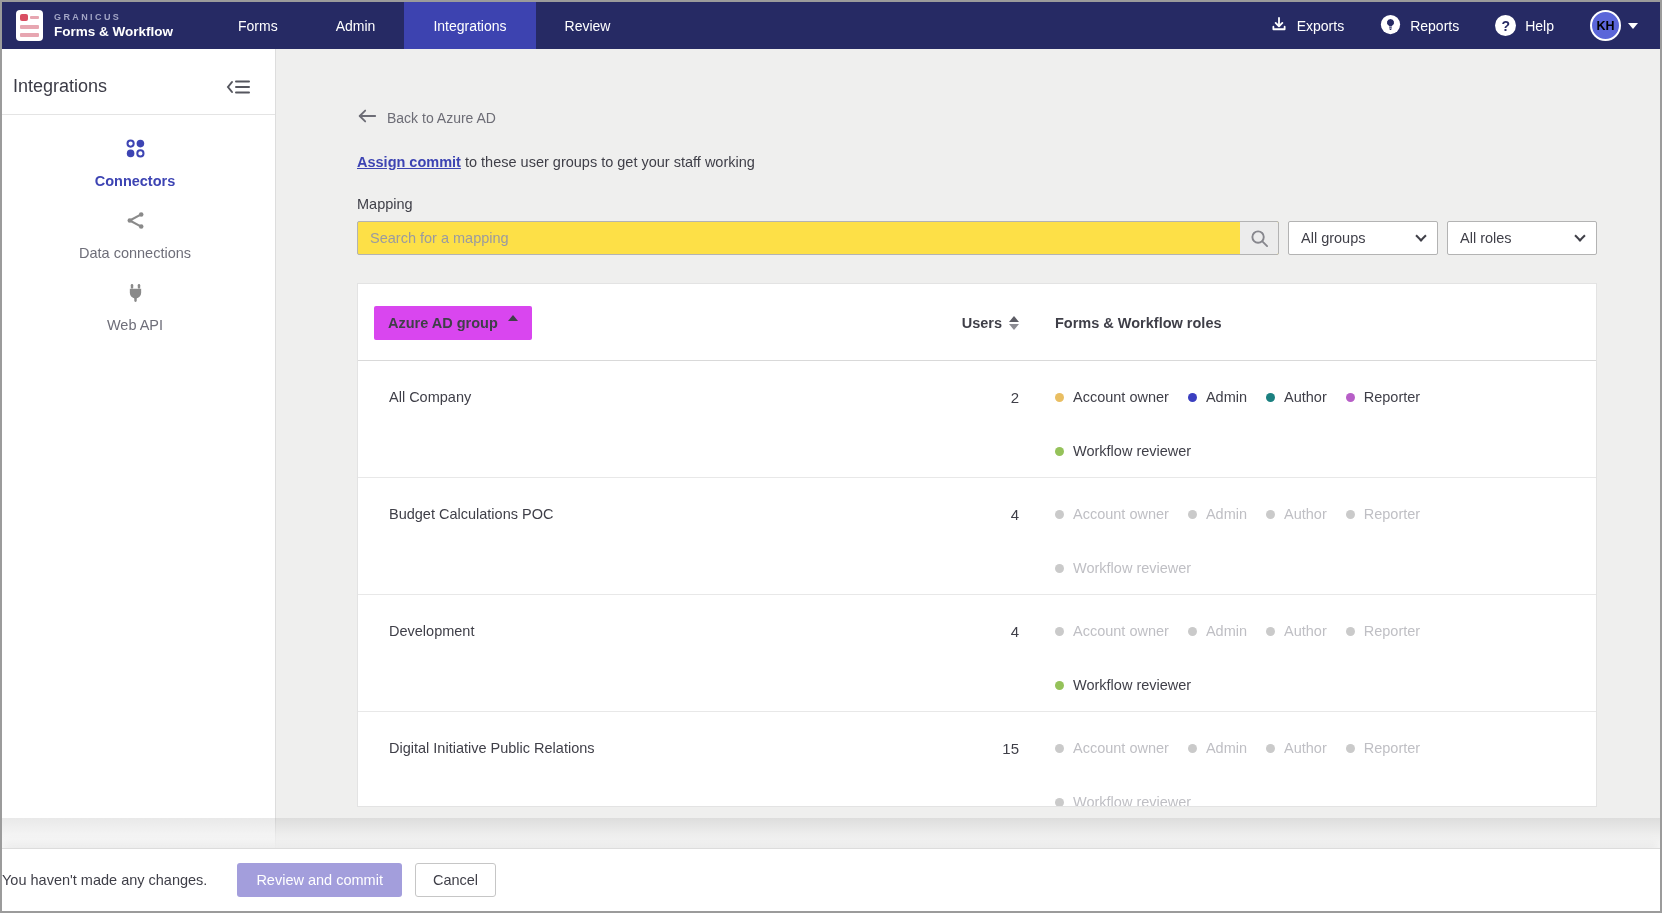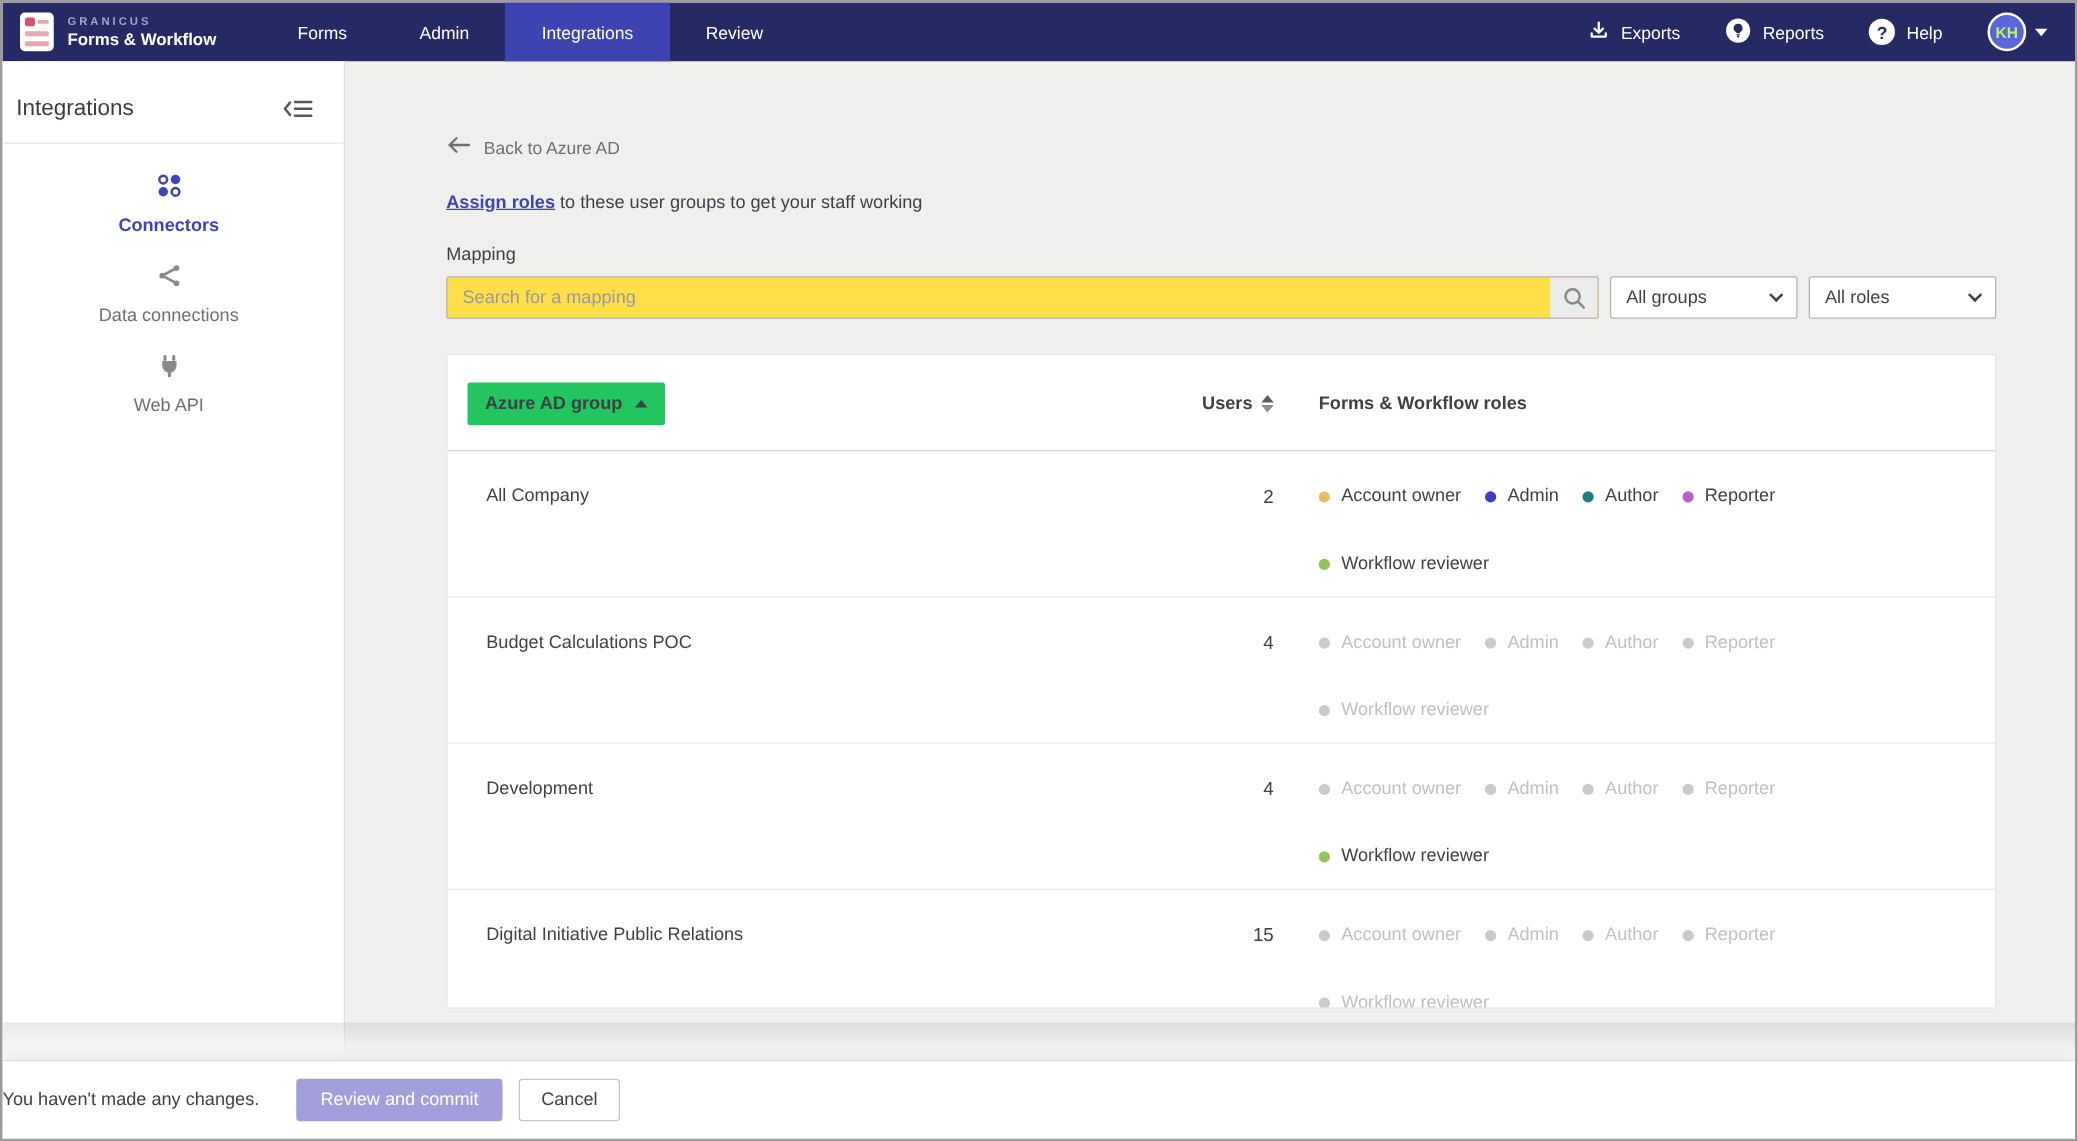--- a/index.html
+++ b/index.html
@@ -29,21 +29,21 @@
   .tab.active { background:#3d43b0; }
   .nav-right { margin-left:auto; display:flex; align-items:center; gap:36px; padding-right:22px; }
   .nav-action { display:flex; align-items:center; gap:9px; font-size:14px; cursor:pointer; }
   .icon-circle {
     width:21px; height:21px; border-radius:50%; background:#fff; color:#262a64;
     display:flex; align-items:center; justify-content:center; font-weight:700; font-size:14px;
   }
   .avatar-wrap { display:flex; align-items:center; gap:7px; cursor:pointer; }
   .avatar {
     width:31px; height:31px; border-radius:50%; background:#5b66d9; border:2px solid #fff;
-    display:flex; align-items:center; justify-content:center; font-size:12.5px; font-weight:700; color:#bef264;
+    display:flex; align-items:center; justify-content:center; font-size:12.5px; font-weight:700; color:#000000;
   }
   .caret-down { width:0; height:0; border-left:5px solid transparent; border-right:5px solid transparent; border-top:6px solid #fff; }
 
   
   .sidebar {
     position:absolute; top:47px; left:0; width:274px; bottom:63px;
     background:#fff; border-right:1px solid #dddddd; z-index:2;
   }
   .sidebar-header { display:flex; align-items:center; justify-content:space-between; padding:27px 24px 17px 11px; }
   .sidebar-title { font-size:18px; color:#3b3b46; }
@@ -75,21 +75,21 @@
   }
   .chev { width:8px; height:8px; border-right:2px solid #3f3f48; border-bottom:2px solid #3f3f48; transform:rotate(45deg); margin-top:-4px; }
 
   
   .card { margin-top:28px; width:1240px; height:524px; background:#fff; border:1px solid #e3e3e3; overflow:hidden; }
   .thead {
     display:grid; grid-template-columns:575px 70px 1fr; align-items:center;
     padding:22px 16px 20px 16px; border-bottom:1px solid #d9d9d9;
   }
   .sort-chip {
-    display:inline-flex; align-items:center; gap:10px; background:#22c55e; border-radius:2px;
+    display:inline-flex; align-items:flex-start; gap:10px; background:#d946ef; border-radius:2px;
     padding:9px 14px; font-size:14.5px; font-weight:700; color:#3f3f48; width:max-content; cursor:pointer;
   }
   .tri-up { width:0; height:0; border-left:5px solid transparent; border-right:5px solid transparent; border-bottom:6px solid #3f3f48; }
   .users-head { justify-self:end; display:flex; align-items:center; gap:7px; font-size:14.5px; font-weight:700; color:#3f3f48; cursor:pointer; }
   .sort-both { display:flex; flex-direction:column; gap:2px; }
   .sort-both .u { width:0; height:0; border-left:5px solid transparent; border-right:5px solid transparent; border-bottom:6px solid #5c5c64; }
   .sort-both .d { width:0; height:0; border-left:5px solid transparent; border-right:5px solid transparent; border-top:6px solid #8d8d94; }
   .roles-head { padding-left:36px; font-size:14.5px; font-weight:700; color:#3f3f48; }
 
   .trow {
@@ -240,21 +240,21 @@
           <svg width="20" height="16" viewBox="0 0 22 16" fill="none" stroke="#6d6d76" stroke-width="2" stroke-linecap="round" stroke-linejoin="round">
             <path d="M20 8H3"></path>
               <path d="M9 2 3 8l6 6"></path>
           </svg>
         </span>
         <span>Back to Azure AD</span>
       </div>
 
 
       <div class="assign-line">
-        <a>Assign roles</a><span> to these user groups to get your staff working</span>
+        <a>Assign commit</a><span> to these user groups to get your staff working</span>
       </div>
 
       <div class="mapping-label">Mapping</div>
 
       <div class="search-row">
         <div class="search-box">
           <input type="text" placeholder="Search for a mapping" style="">
           <span class="search-addon">
             <svg width="19" height="19" viewBox="0 0 20 20" fill="none" stroke="#87878d" stroke-width="2" stroke-linecap="round">
               <circle cx="8.5" cy="8.5" r="6"></circle>

